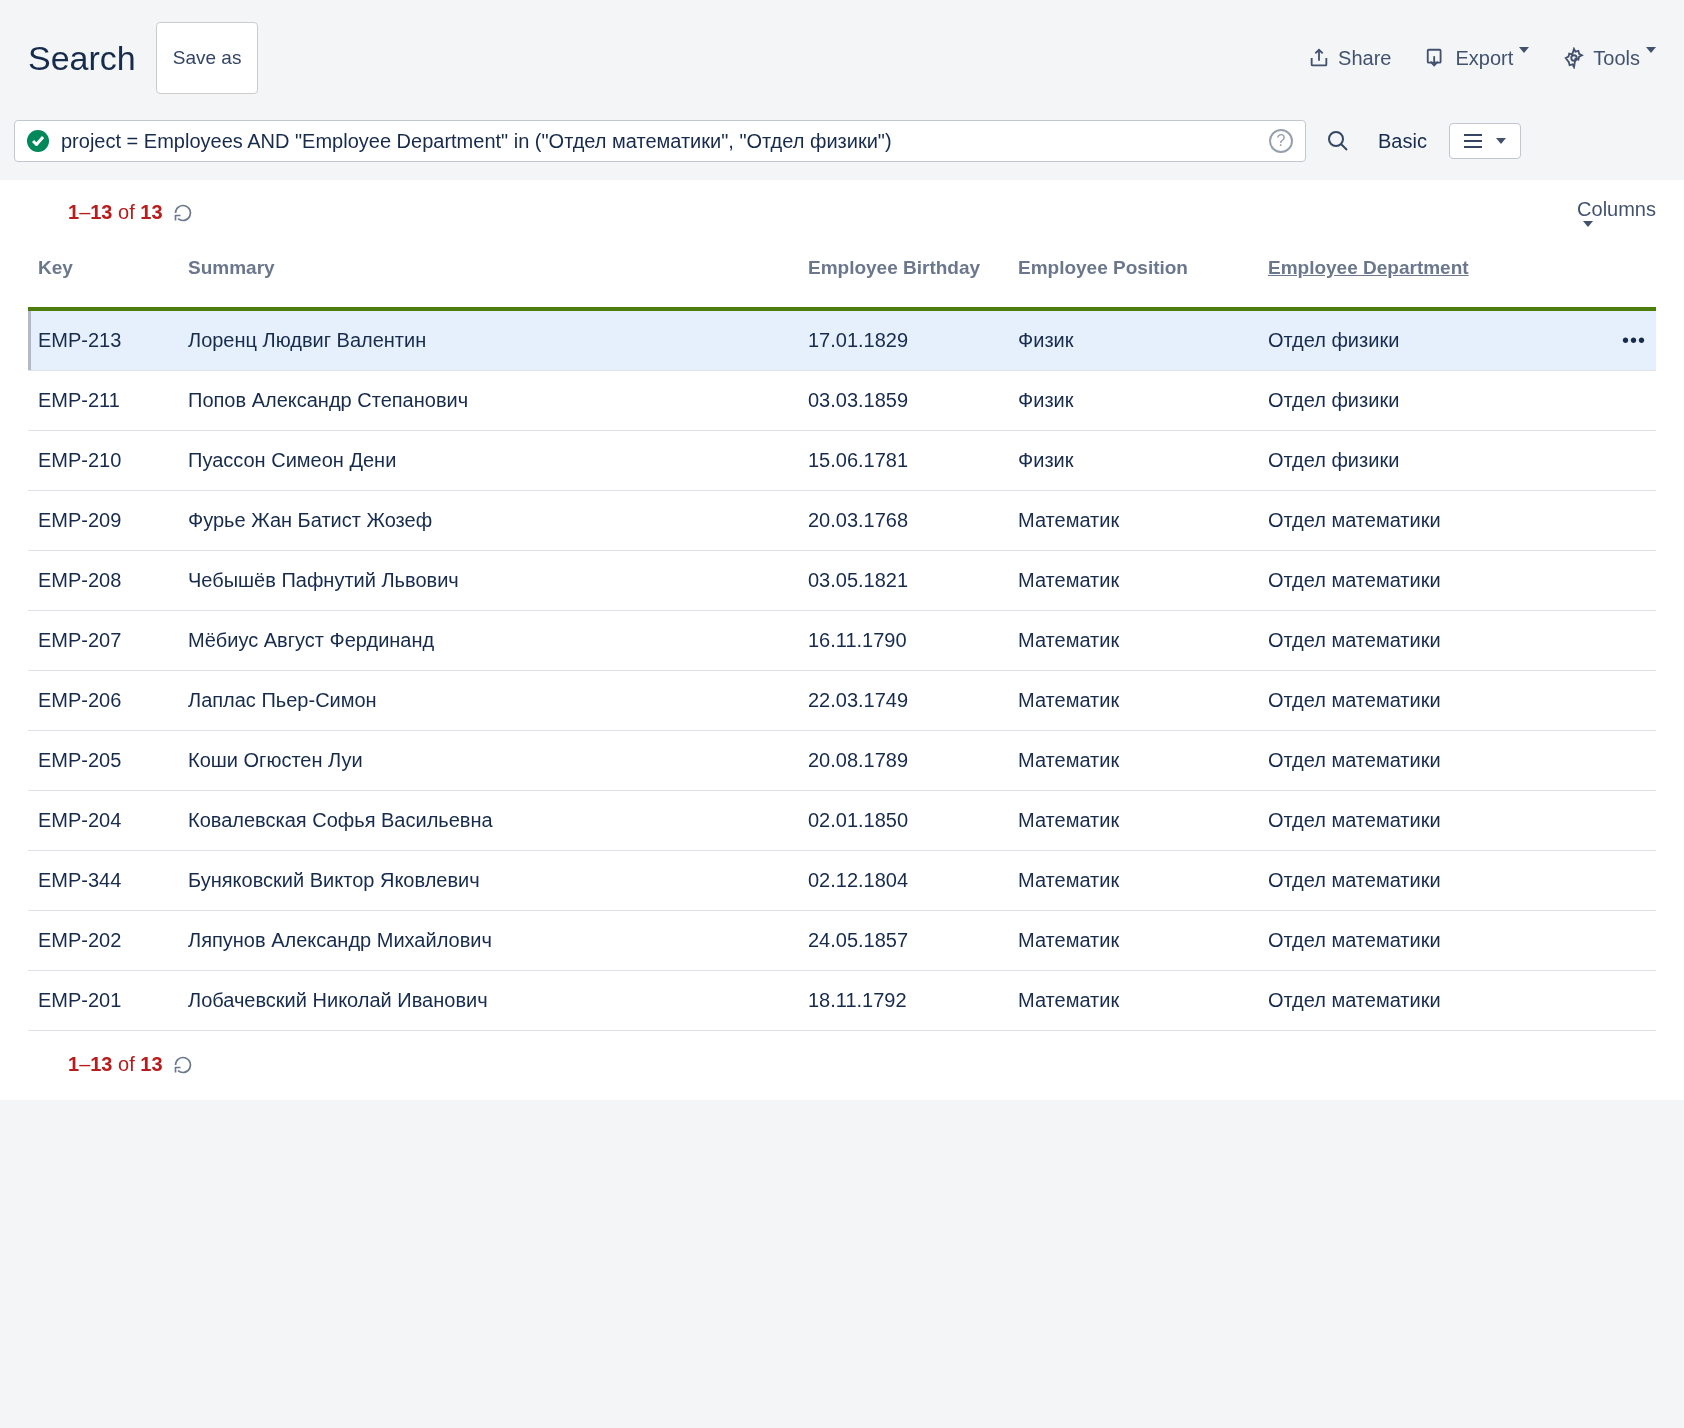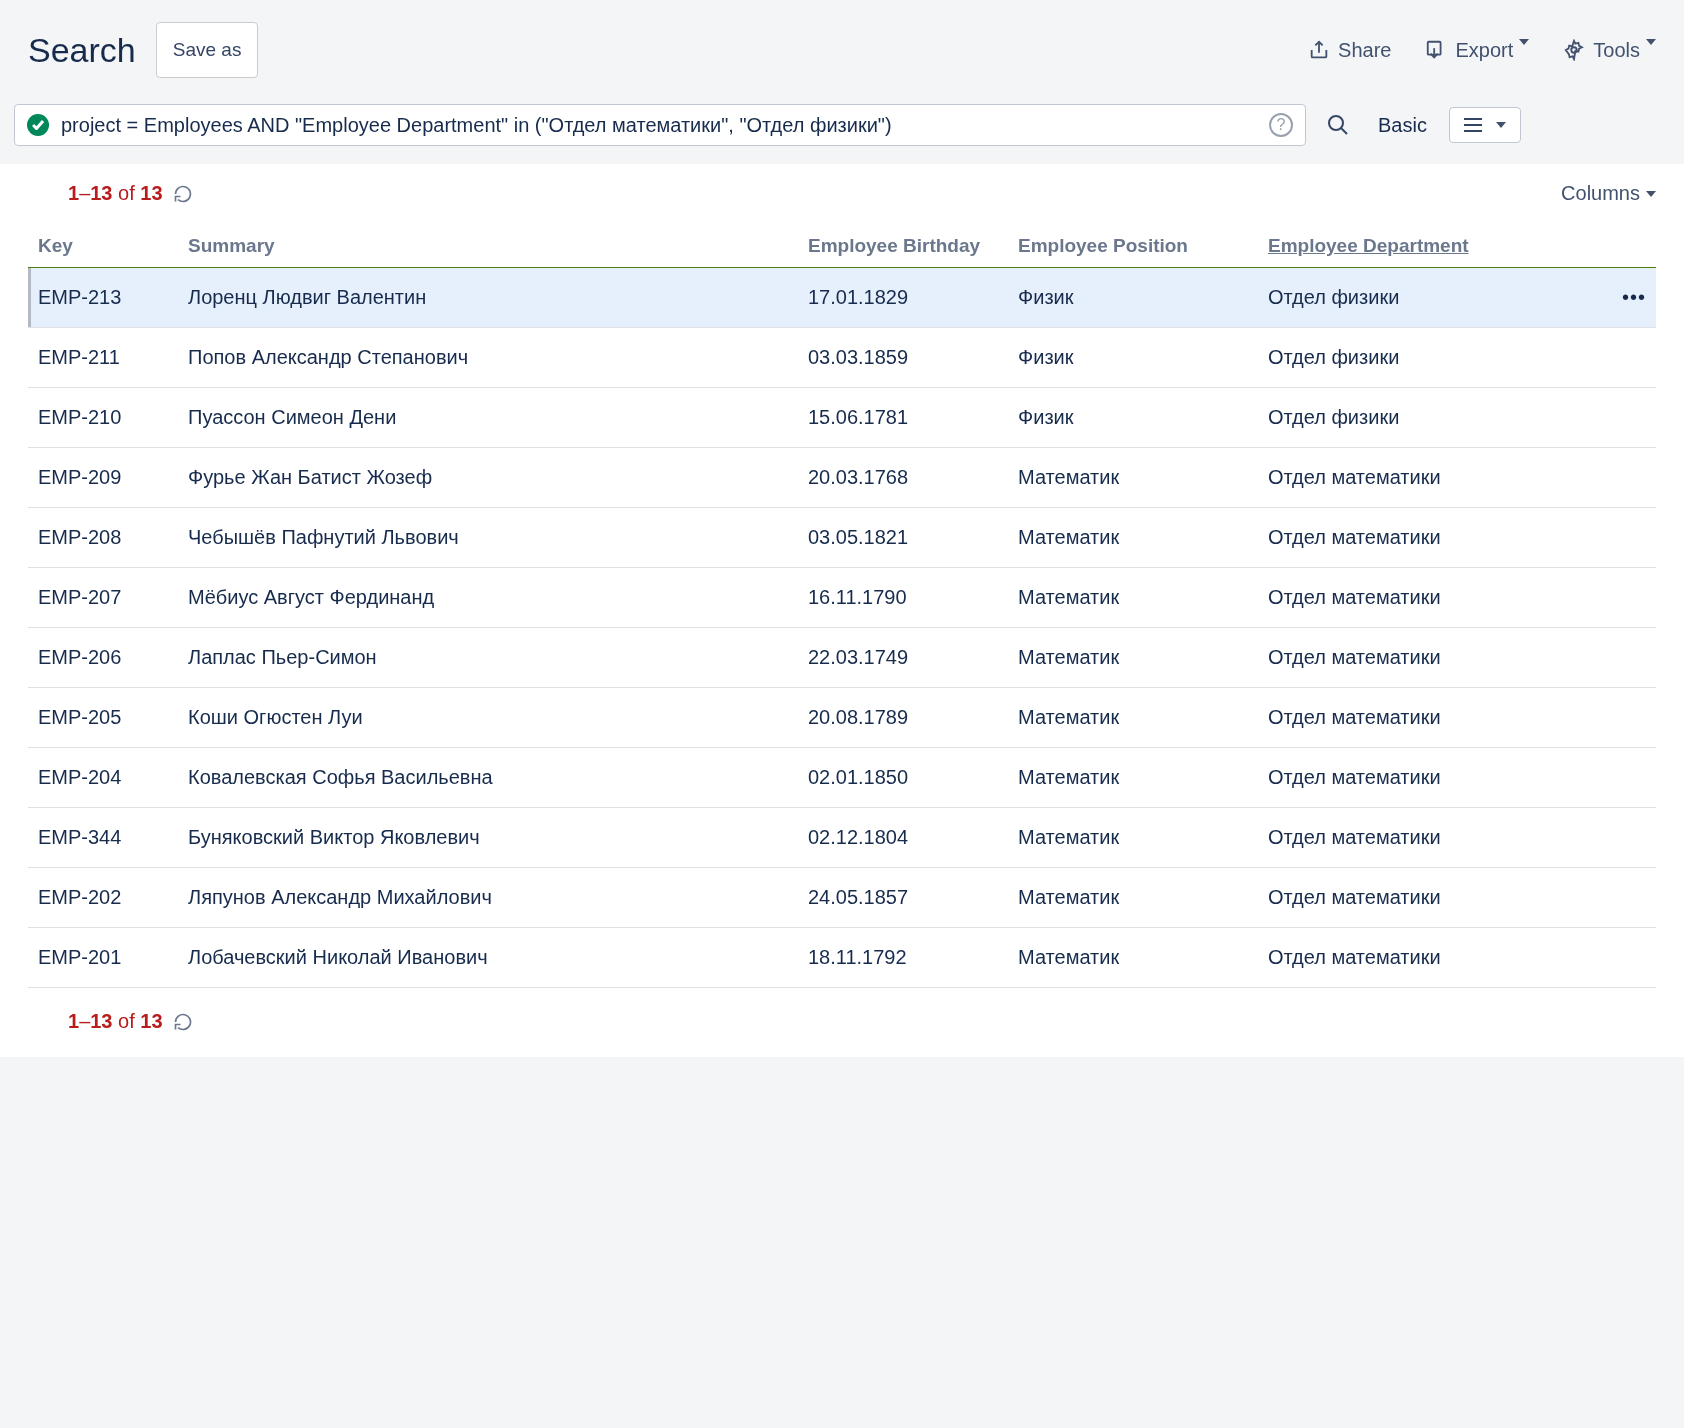--- a/index.html
+++ b/index.html
@@ -19,21 +19,21 @@
   .page-title {
     font-size: 34px;
     font-weight: 500;
     color: #172b4d;
     margin-right: 20px;
   }
   .save-as-btn {
     background: #fff;
     border: 1px solid #ccc;
     border-radius: 4px;
-    padding: 16px 16px;
+    padding: 24px 16px;
     font-size: 19px;
     color: #344563;
     cursor: pointer;
   }
   .header-spacer { flex: 1; }
   .header-action {
     display: inline-flex;
     color: #42526e;
     font-size: 20px;
     margin-left: 34px;
@@ -145,34 +145,34 @@
     display:inline-flex;
     cursor: pointer;
     color: #6b778c;
   }
   .columns-link {
     margin-left: auto;
     color: #42526e;
     font-size: 20px;
     cursor: pointer;
     display: inline-flex;
-    align-items: center;
+    flex-direction: column;
   }
 
   table.results {
     width: 100%;
     border-collapse: collapse;
   }
   table.results th {
     text-align: left;
     font-weight: 600;
     color: #6b778c;
     font-size: 19px;
-    padding: 12px 10px 10px 10px;
-    border-bottom: 1px solid #4d7c0f;
+    padding: 12px 10px 28px 10px;
+    border-bottom: 4px solid #4d7c0f;
   }
   table.results td {
     padding: 18px 10px;
     border-bottom: 1px solid #dfe1e6;
     font-size: 20px;
     color: #172b4d;
     vertical-align: middle;
   }
   table.results tr.selected td {
     background: #e6effc;

